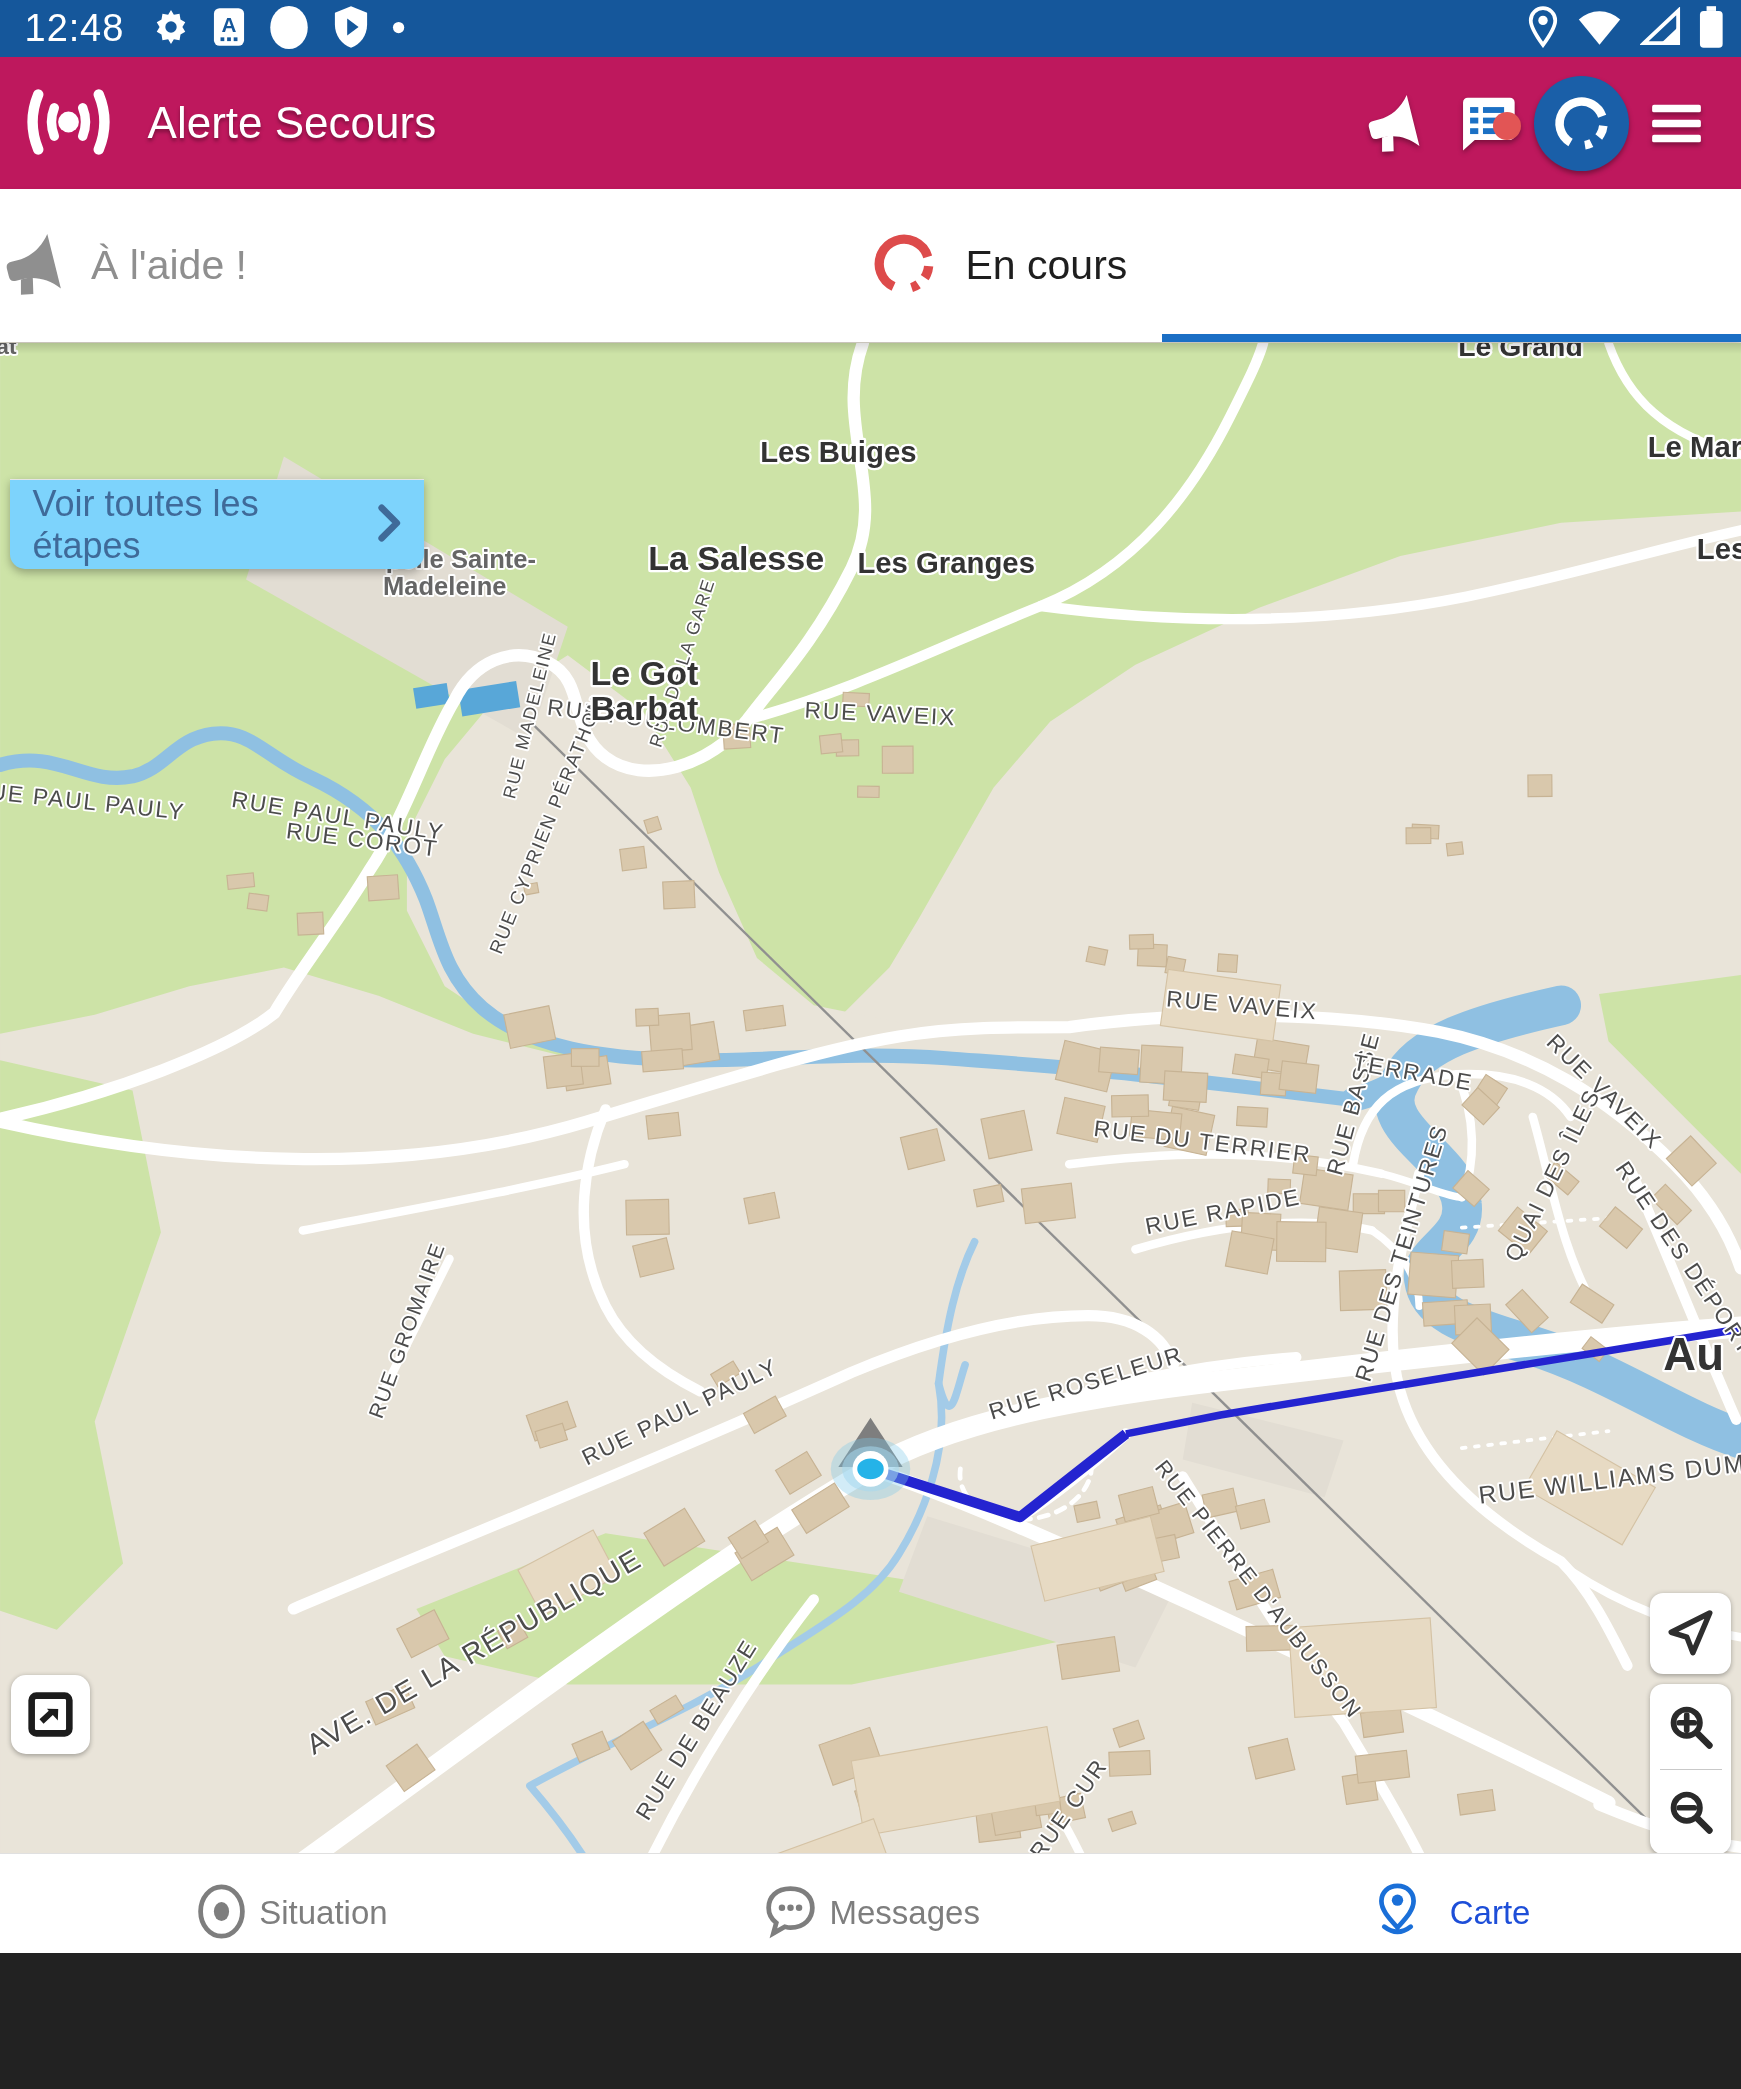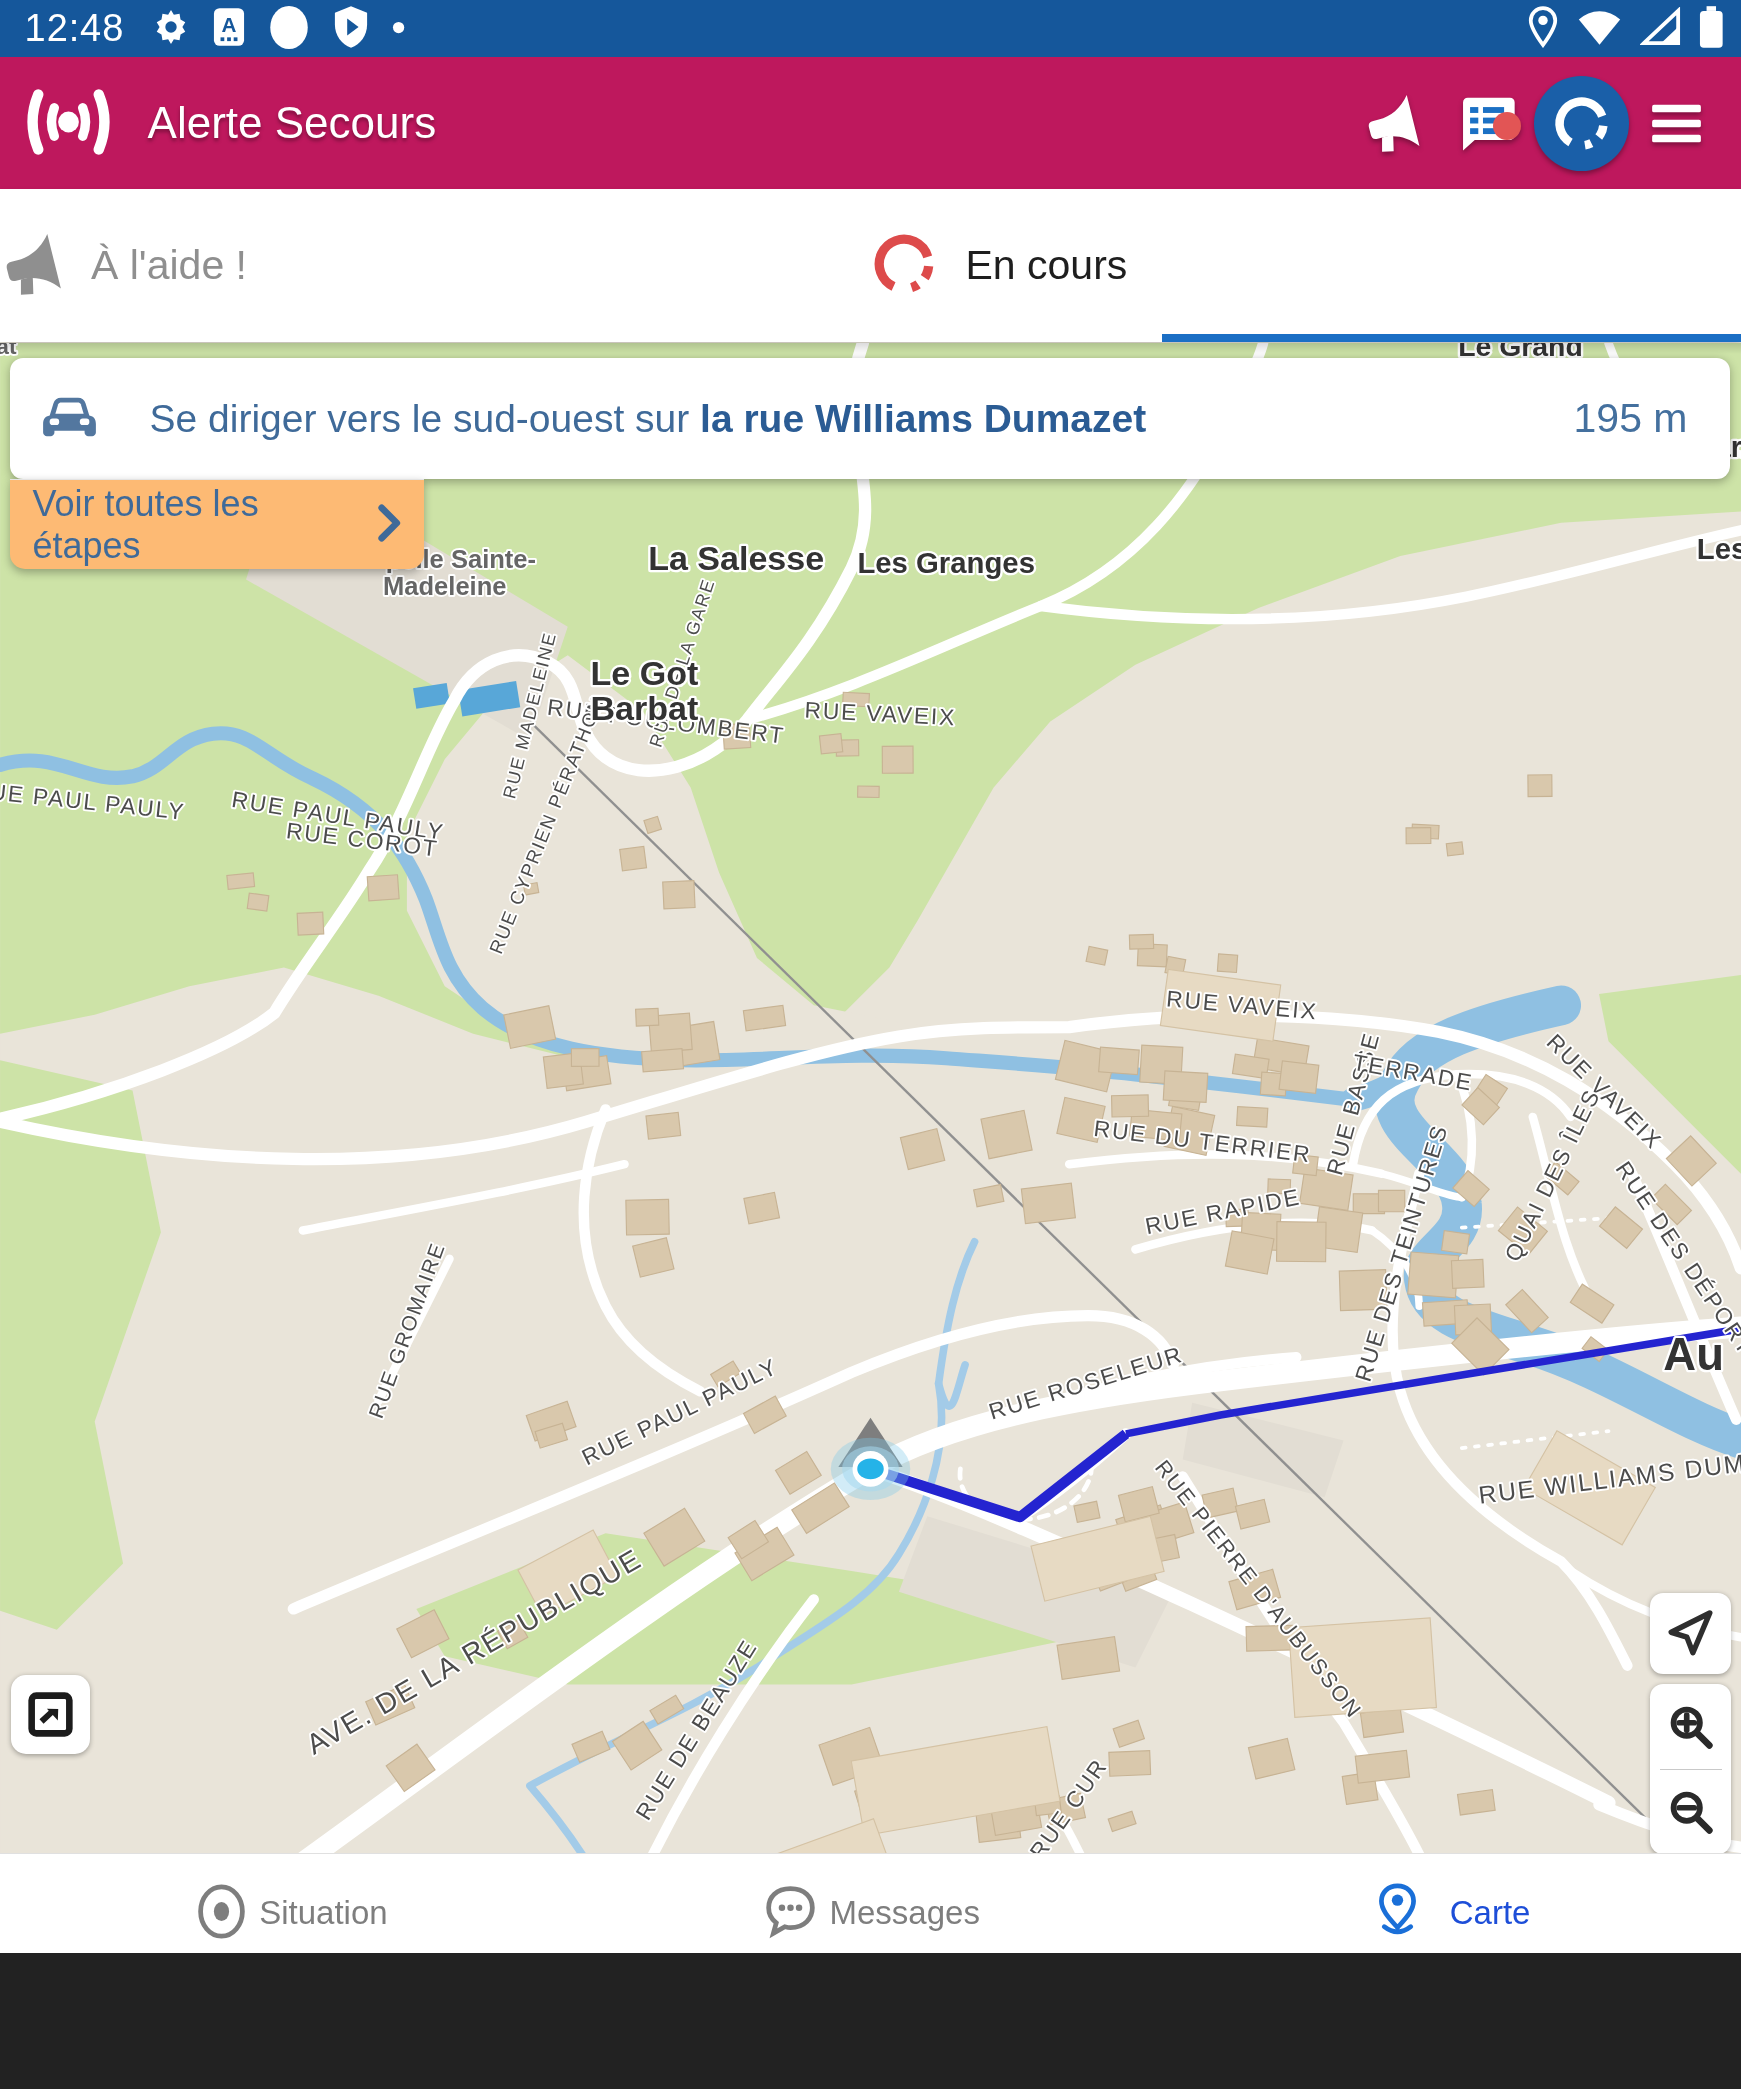--- a/index.html
+++ b/index.html
@@ -44,21 +44,21 @@
   .pl2{fill:#666;stroke-width:4px;}
   .st{fill:#4c4c4c;paint-order:stroke;stroke:#fff;stroke-width:4px;stroke-linejoin:round;
     text-anchor:middle;font-weight:400;letter-spacing:2px;font-family:"Liberation Sans",sans-serif;}
 
   
   .nav-card{position:absolute;left:9.5px;top:358px;width:1720px;height:121px;background:#fff;
     border-radius:13.2px;box-shadow:0 2.8px 9.5px rgba(0,0,0,.3);display:flex;align-items:center;}
   .nav-card-text{font-size:39px;color:#3f6a99;margin-left:53px;flex:1;white-space:nowrap;overflow:hidden;}
   .nav-card-text b{color:#2b5c94;font-weight:700;}
   .nav-distance{font-size:41px;color:#44709e;margin-right:42px;}
-  .steps-card{position:absolute;left:9.5px;top:479px;width:414px;height:89px;background:#fdba74;
+  .steps-card{position:absolute;left:9.5px;top:479px;width:414px;height:89px;background:#7dd3fc;
     border-radius:0 0 15px 15px;box-shadow:0 3.8px 8.5px rgba(0,0,0,.28);border-top:1.9px solid #e4e4e4;
     display:flex;align-items:center;}
   .steps-label{font-size:36px;color:#3f6a99;margin-left:23px;flex:1;}
 
   
   .expand-btn{position:absolute;left:11.4px;top:1675px;width:79px;height:79px;background:#fff;
     border-radius:15px;box-shadow:0 1.9px 5.7px rgba(0,0,0,.3);display:flex;align-items:center;justify-content:center;}
   .compass-btn{position:absolute;left:1650px;top:1593px;width:81px;height:81px;background:#fff;
     border-radius:13.2px;box-shadow:0 1.9px 5.7px rgba(0,0,0,.3);display:flex;align-items:center;justify-content:center;}
   .zoom-panel{position:absolute;left:1650px;top:1684px;width:81px;height:170px;background:#fff;
@@ -481,38 +481,20 @@
         <text class="pl" font-size="31" transform="translate(886,126)">Les Buiges</text>
         <text class="pl" font-size="31" transform="translate(1000,243)">Les Granges</text>
         <text class="pl" font-size="31" transform="translate(1800,120)">Le Marc</text>
         <text class="pl" font-size="31" transform="translate(1820,228)">Les</text>
         <text class="pl" font-size="48" text-anchor="start" transform="translate(1790,1086)">Au</text>
       </g>
     </svg>
   </div>
   <div class="map-top-shadow"></div>
 
-  <div class="nav-card">
-    <span style="margin-left:32px;">
-      <svg width="55" height="49" viewBox="0 0 58 52">
-          <g fill="#53779f">
-            <path d="M8 24 L12 11 C13 7 16 5 20 5 L38 5 C42 5 45 7 46 11 L50 24 C55 25 57 28 57 33 L57 42 C57 44 55 46 53 46 L49 46 C47 46 45 44 45 42 L45 40 L13 40 L13 42 C13 44 11 46 9 46 L5 46 C3 46 1 44 1 42 L1 33 C1 28 3 25 8 24 Z"></path>
-          </g>
-          <g fill="#ffffff">
-            <rect x="8" y="27" width="10" height="7" rx="3"></rect>
-            <rect x="40" y="27" width="10" height="7" rx="3"></rect>
-            <path d="M14 22 L17 12 C17.5 10.5 19 10 20 10 L38 10 C39 10 40.5 10.5 41 12 L44 22 Z"></path>
-          </g>
-        </svg>
-    </span>
-    <div class="nav-card-text">
-      <span>Se diriger vers le sud-ouest sur </span><b>la rue Williams Dumazet</b>
-    </div>
-    <div class="nav-distance">195 m</div>
-  </div>
 
   <div class="steps-card">
     <span class="steps-label">Voir toutes les étapes</span>
     <span style="margin-right:21px;">
       <svg width="26.5" height="38" viewBox="0 0 28 40">
           <polyline points="6,4 22,20 6,36" fill="none" stroke="#3f6a99" stroke-width="7" stroke-linecap="round" stroke-linejoin="round"></polyline>
         </svg>
     </span>
   </div>
 

